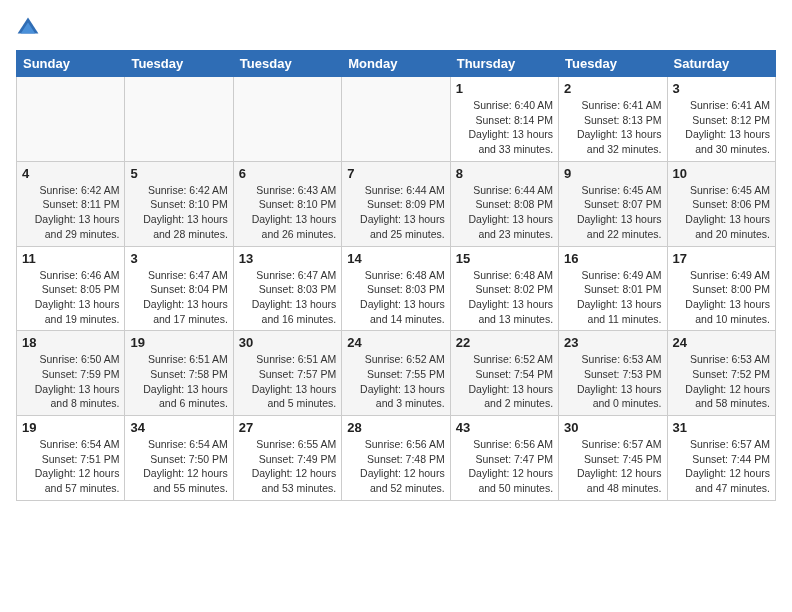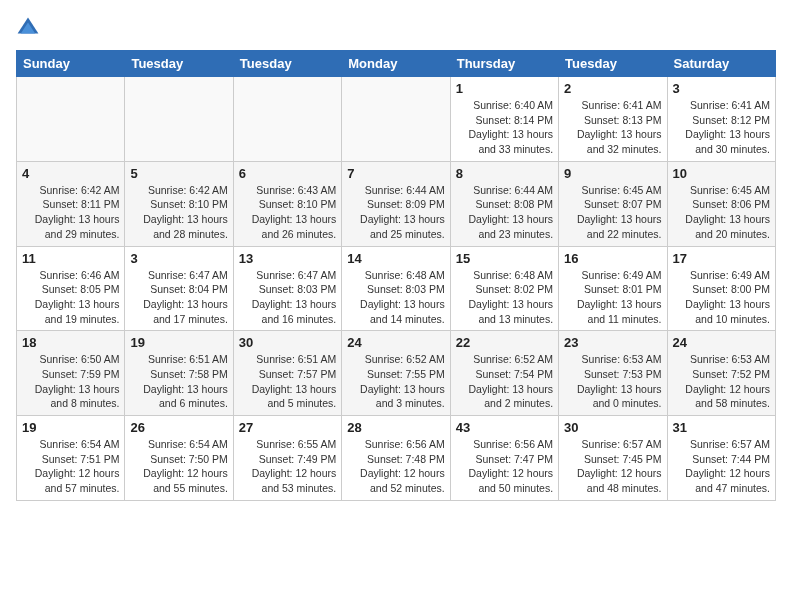--- a/index.html
+++ b/index.html
@@ -230,21 +230,21 @@
           <div class="day-num">24</div>
           <div class="cell-text">Sunrise: 6:53 AM<br>Sunset: 7:52 PM<br>Daylight: 12 hours<br>and 58 minutes.</div>
         </td>
       </tr>
       <tr>
         <td>
           <div class="day-num">19</div>
           <div class="cell-text">Sunrise: 6:54 AM<br>Sunset: 7:51 PM<br>Daylight: 12 hours<br>and 57 minutes.</div>
         </td>
         <td>
-          <div class="day-num">26</div>
+          <div class="day-num">34</div>
           <div class="cell-text">Sunrise: 6:54 AM<br>Sunset: 7:50 PM<br>Daylight: 12 hours<br>and 55 minutes.</div>
         </td>
         <td>
           <div class="day-num">27</div>
           <div class="cell-text">Sunrise: 6:55 AM<br>Sunset: 7:49 PM<br>Daylight: 12 hours<br>and 53 minutes.</div>
         </td>
         <td>
           <div class="day-num">28</div>
           <div class="cell-text">Sunrise: 6:56 AM<br>Sunset: 7:48 PM<br>Daylight: 12 hours<br>and 52 minutes.</div>
         </td>

